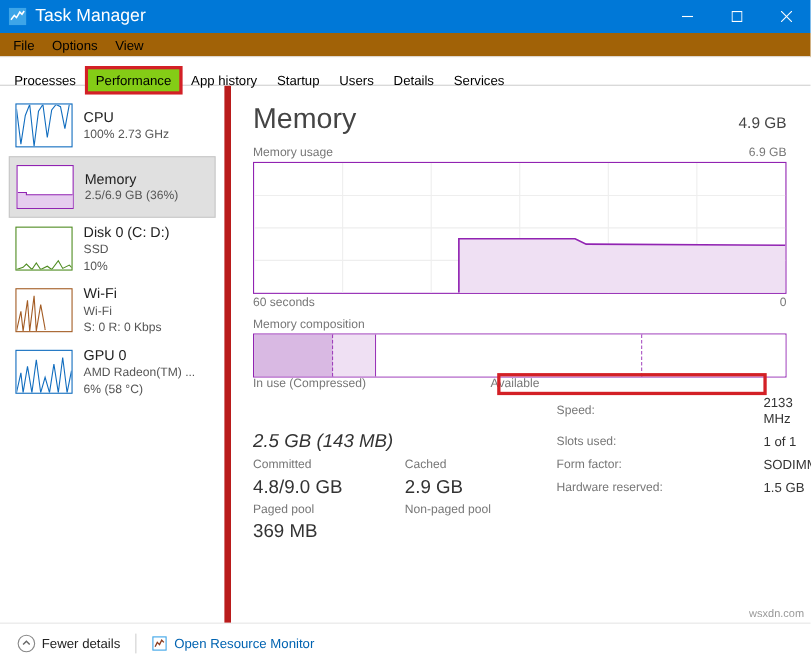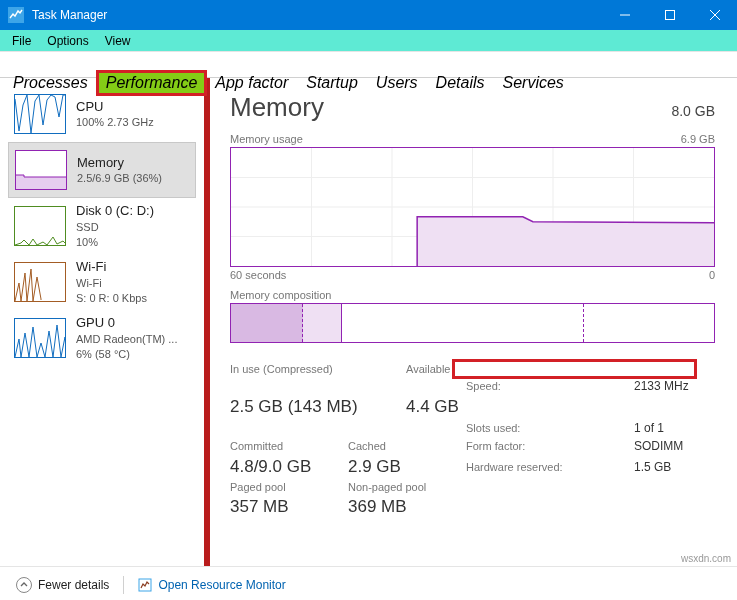--- a/index.html
+++ b/index.html
@@ -19,47 +19,47 @@
     background: #0078d7;
     color: #fff;
     display: flex;
     align-items: center;
     padding-left: 8px;
   }
   .titlebar .app-icon {
     width: 16px; height: 16px; margin-right: 8px;
     display: inline-flex; align-items: center; justify-content: center;
   }
-  .titlebar .title { font-size: 12px; }
+  .titlebar .title { font-size: 16px; }
   .win-controls {
     margin-left: auto; display: flex; height: 100%;
   }
   .win-btn {
     width: 45px; display: flex; align-items: center; justify-content: center;
     color: #fff; font-family: "Segoe UI", sans-serif; font-size: 12px;
   }
   .menubar {
     height: 22px; display: flex; align-items: center; padding: 0 4px;
     border-bottom: 1px solid #e5e5e5;
-    background: #5eead4;
+    background: #a16207;
   }
   .menubar .menu-item { padding: 2px 8px; }
   .tabs {
     display: flex; align-items: center; height: 26px;
     background: #fff;
     border-bottom: 1px solid #d0d0d0;
     padding-left: 4px;
   }
   .tab {
     padding: 4px 8px; border: 1px solid transparent;
     border-bottom: none;
-    position: relative; top: 18px;
-    font-size: 16px;
+    position: relative; top: 8px;
+    font-size: 12px;
     height: 24px;
-    display: flex; align-items: center; font-style: italic;
+    display: flex; align-items: center;
   }
   .tab.active {
     border-color: #d0d0d0;
     background: #84cc16;
   }
   .tab.highlighted { outline: 3px solid #d32026; outline-offset: -2px;}
   .content {
     display: flex; height: calc(600px - 30px - 22px - 26px - 34px);
   }
   .sidebar {
@@ -113,22 +113,21 @@
     height: 40px; border: 1px solid #9123b2; background: #fff;
     position: relative; display: flex;
   }
   .comp-seg.used { background: #d9b9e3; width: 15%; border-right: 1px dashed #9123b2;}
   .comp-seg.modified { background: #efe0f3; width: 8%; border-right: 1px solid #9123b2;}
   .comp-seg.standby { background: #fff; width: 50%; border-right: 1px dashed #9123b2;}
   .comp-seg.free { background: #fff; flex: 1; }
   .stats-grid {
     display: grid;
     grid-template-columns: 110px 110px 160px auto;
-    gap: 4px 8px;
-    margin-top: 20px;
+    gap: 4px 28px;
     align-items: center;
   }
   .stat-label { font-size: 11px; color: #777; }
   .stat-value { font-size: 17px; color: #333; }
   .hw-label { font-size: 11px; color: #777; }
   .hw-value { font-size: 12px; color: #333; }
   .footer {
     height: 36px; display: flex; align-items: center;
     border-top: 1px solid #e5e5e5;
     padding: 0 16px; gap: 14px;
@@ -186,21 +185,21 @@
 
 <div class="menubar">
   <div class="menu-item">File</div>
   <div class="menu-item">Options</div>
   <div class="menu-item">View</div>
 </div>
 
 <div class="tabs">
   <div class="tab">Processes</div>
   <div class="tab active highlighted">Performance</div>
-  <div class="tab">App factor</div>
+  <div class="tab">App history</div>
   <div class="tab">Startup</div>
   <div class="tab">Users</div>
   <div class="tab">Details</div>
   <div class="tab">Services</div>
 </div>
 
 <div class="content">
 
   <div class="sidebar">
     <div class="sidebar-item">
@@ -265,21 +264,21 @@
         <span class="sidebar-name">GPU 0</span>
         <span class="sidebar-sub">AMD Radeon(TM) ...</span>
         <span class="sidebar-sub">6% (58 °C)</span>
       </div>
     </div>
   </div>
 
   <div class="mainpane">
     <div class="main-header">
       <h1>Memory</h1>
-      <span class="main-capacity">8.0 GB</span>
+      <span class="main-capacity">4.9 GB</span>
     </div>
 
     <div class="chart-label-row">
       <span>Memory usage</span>
       <span>6.9 GB</span>
     </div>
 
     <div class="big-chart">
       <svg width="100%" height="100%" viewBox="0 0 480 120" preserveAspectRatio="none">
         <g stroke="#eee" stroke-width="1">
@@ -310,40 +309,38 @@
       <div class="comp-seg free"></div>
     </div>
 
     <div class="stats-grid" style="position:relative;">
 
       <div class="stat-label" style="grid-column:1/3;">In use (Compressed)</div>
       <div class="stat-label" style="grid-column:3;position:relative;left:-60px;">Available</div>
       <div class="hw-label" style="grid-column:3;">Speed:</div>
       <div class="hw-value" style="grid-column:4;">2133 MHz</div>
 
-      <div class="stat-value" style="grid-column:1/3;">2.5 GB (143 MB)</div>
-      <div class="stat-value" style="grid-column:3;position:relative;left:-60px;">4.4 GB</div>
+      <div class="stat-value" style="grid-column:1/3;font-style:italic;">2.5 GB (143 MB)</div>
       <div class="hw-label" style="grid-column:3;">Slots used:</div>
       <div class="hw-value" style="grid-column:4;">1 of 1</div>
 
       <div class="stat-label">Committed</div>
       <div class="stat-label">Cached</div>
       <div class="hw-label" style="grid-column:3;">Form factor:</div>
       <div class="hw-value" style="grid-column:4;">SODIMM</div>
 
       <div class="stat-value">4.8/9.0 GB</div>
       <div class="stat-value">2.9 GB</div>
       <div class="hw-label" style="grid-column:3;">Hardware reserved:</div>
       <div class="hw-value" style="grid-column:4;">1.5 GB</div>
 
       <div class="stat-label">Paged pool</div>
       <div class="stat-label">Non-paged pool</div>
       <div style="grid-column:3/5;"></div>
 
-      <div class="stat-value">357 MB</div>
       <div class="stat-value">369 MB</div>
       <div style="grid-column:3/5;"></div>
 
       <div class="highlight-box" style="top:-4px; left:222px; width:245px; height:20px;"></div>
     </div>
   </div>
 </div>
 
 <div class="footer">
   <div class="fewer">

